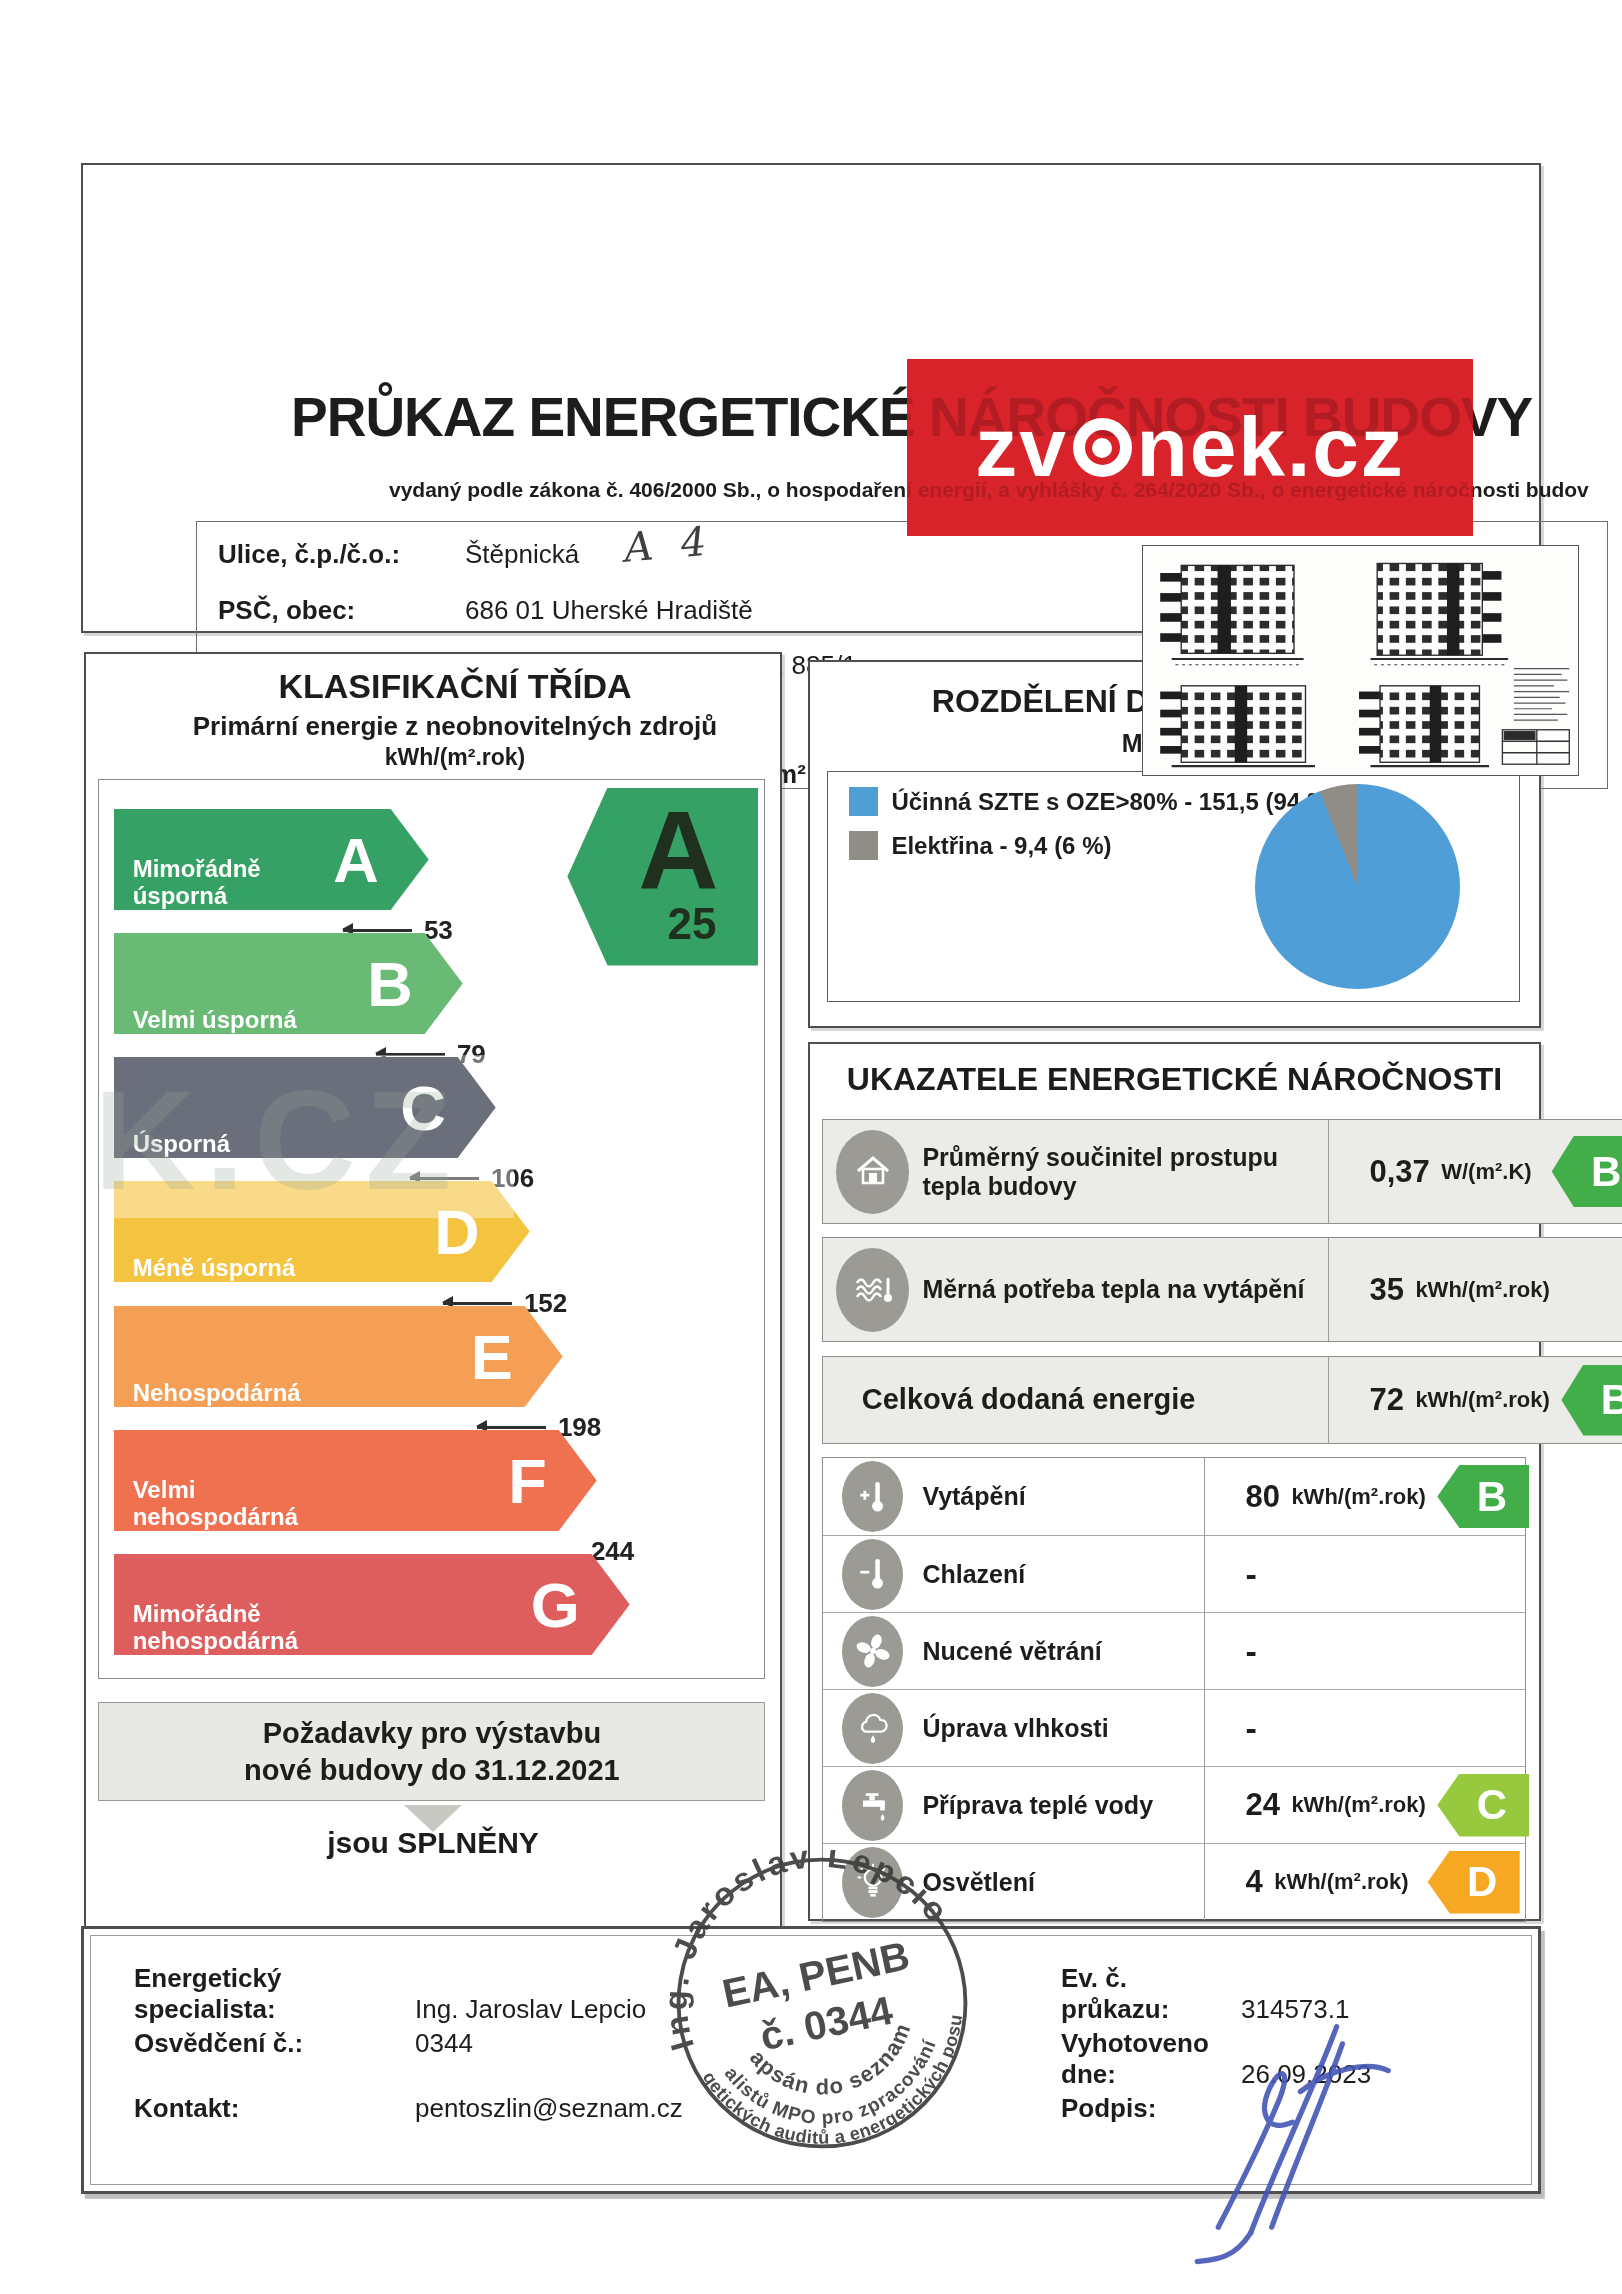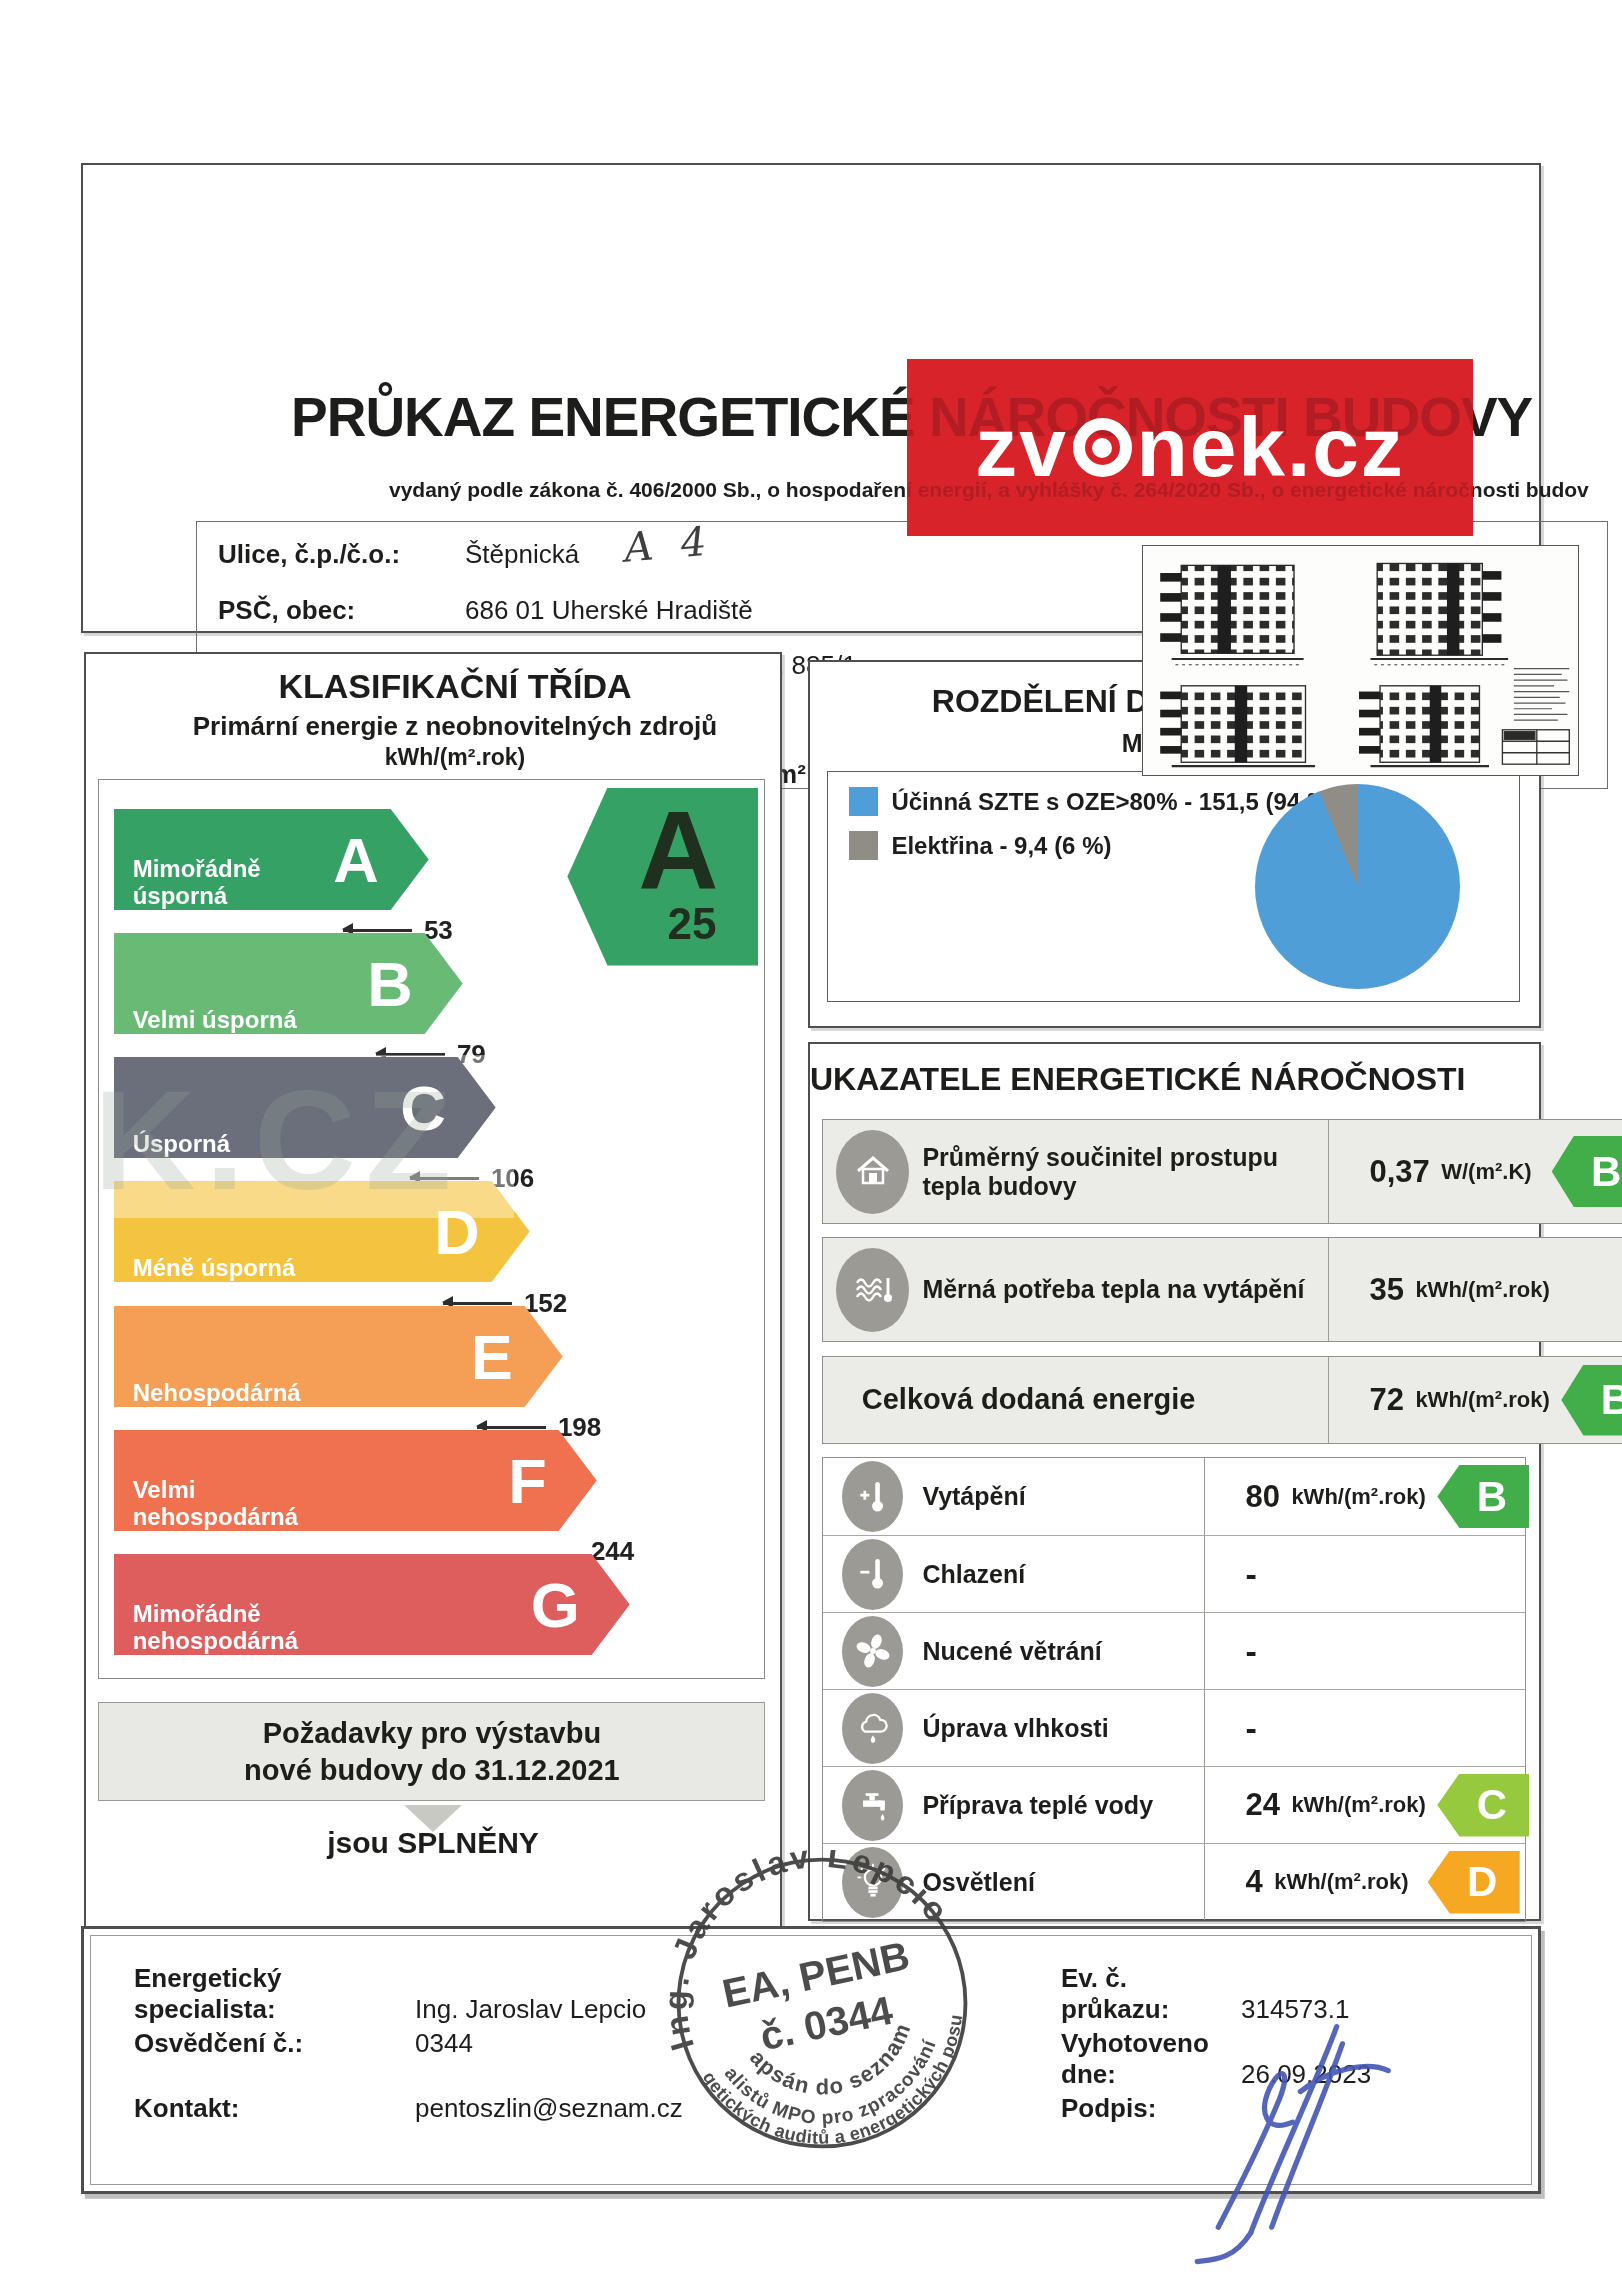--- a/index.html
+++ b/index.html
@@ -76,21 +76,21 @@
   .pie-sub   { position:absolute; top:67px; width:100%; text-align:center; font-size:25px; font-weight:bold; }
   .pie-inner { position:absolute; left:17px; top:109px; width:693px; height:231px; border:1.9px solid #5c5c5c; }
   .leg { position:absolute; display:flex; gap:13.4px; align-items:center; font-size:24px; font-weight:bold; }
   .leg-1 { left:21px; top:15.3px; }
   .leg-2 { left:21px; top:59px; }
   .swatch { width:29px; height:29px; flex:none; }
   .pie { position:absolute; right:59px; top:12.4px; width:205px; height:205px; border-radius:50%; }
 
   
   #ind-panel { left:808px; top:1042px; width:733px; height:879px; }
-  .ind-title { position:absolute; top:17px; width:100%; font-size:32px; font-weight:bold; }
+  .ind-title { position:absolute; top:17px; width:100%; text-align:center; font-size:32px; font-weight:bold; }
   .ind-sum, .ind-row { display:grid; grid-template-columns:99px 1fr 321px; align-items:center; }
   .ind-sum { position:absolute; left:12.4px; width:828px; border:1.9px solid #8f8f8b; background:#ebebe7; }
   .sum-1 { top:75px;  height:105px; }
   .sum-2 { top:193px; height:105px; }
   .sum-3 { top:312px; height:88px; grid-template-columns:25px 1fr 321px; }
   .ind-table { position:absolute; left:12.4px; top:413px; width:704px; height:465px; border:1.9px solid #8f8f8b; }
   .ind-row { height:77px; border-top:1.9px solid #a9a9a4; }
   .ind-row:first-child { border-top:none; }
   .ind-icon-wrap { display:flex; justify-content:center; }
   .ind-icon { width:61px; height:71px; border-radius:50%; background:#9b9a94; display:flex; align-items:center; justify-content:center; }

